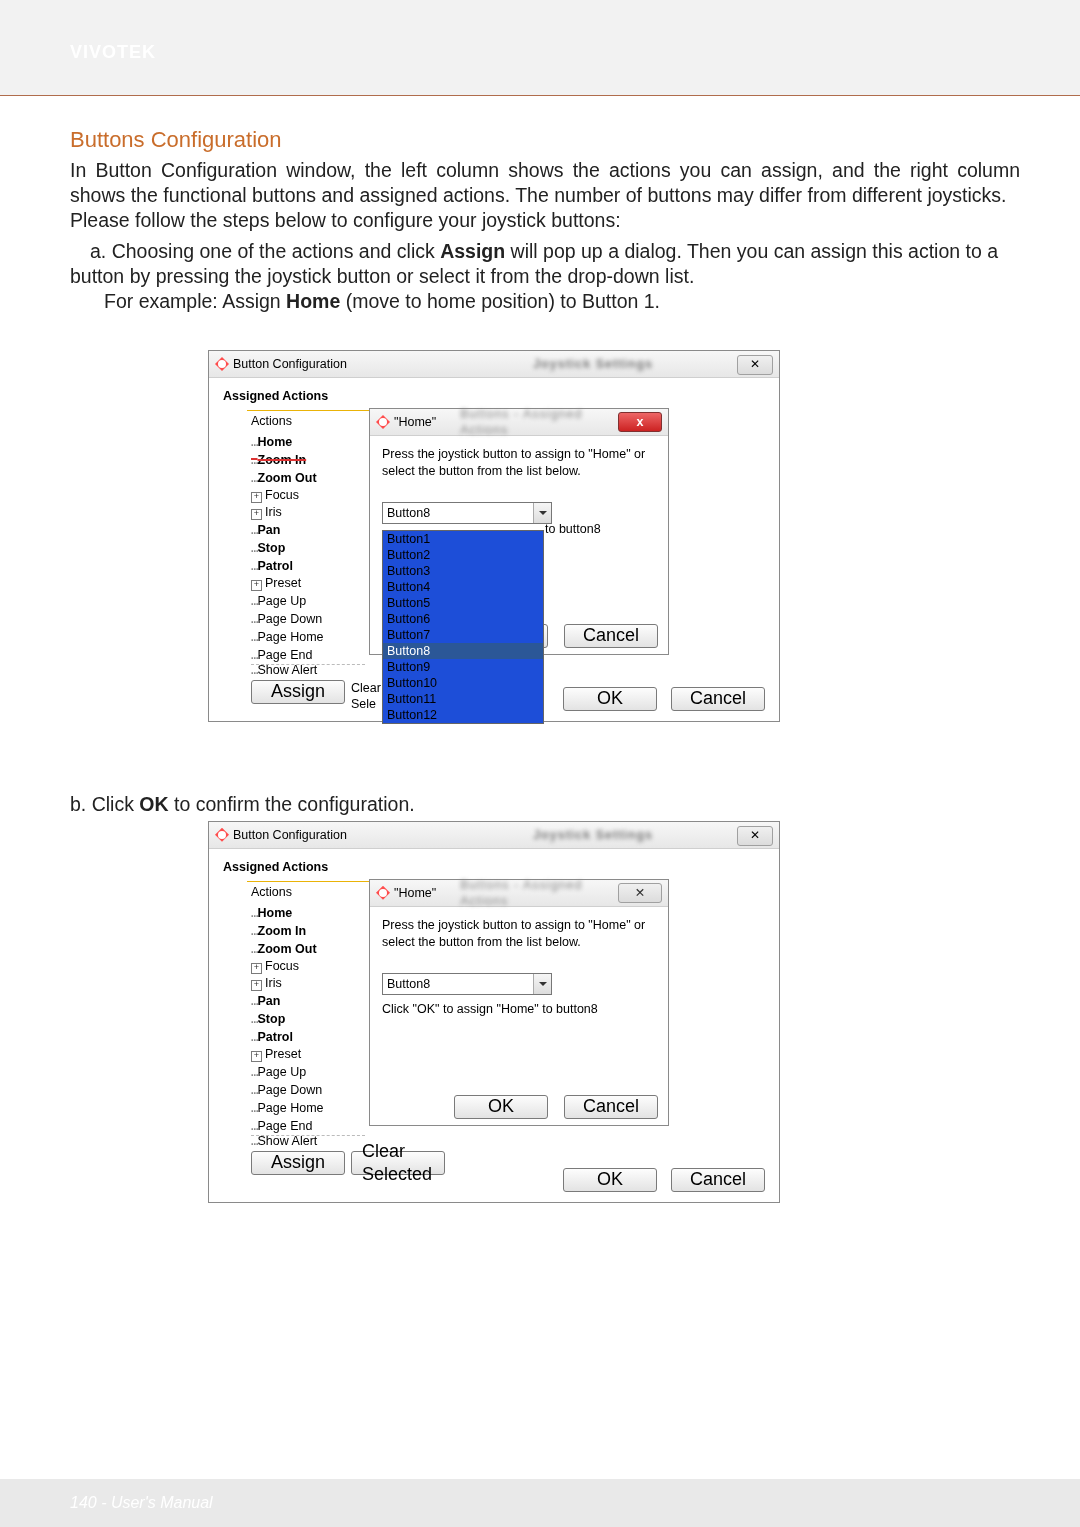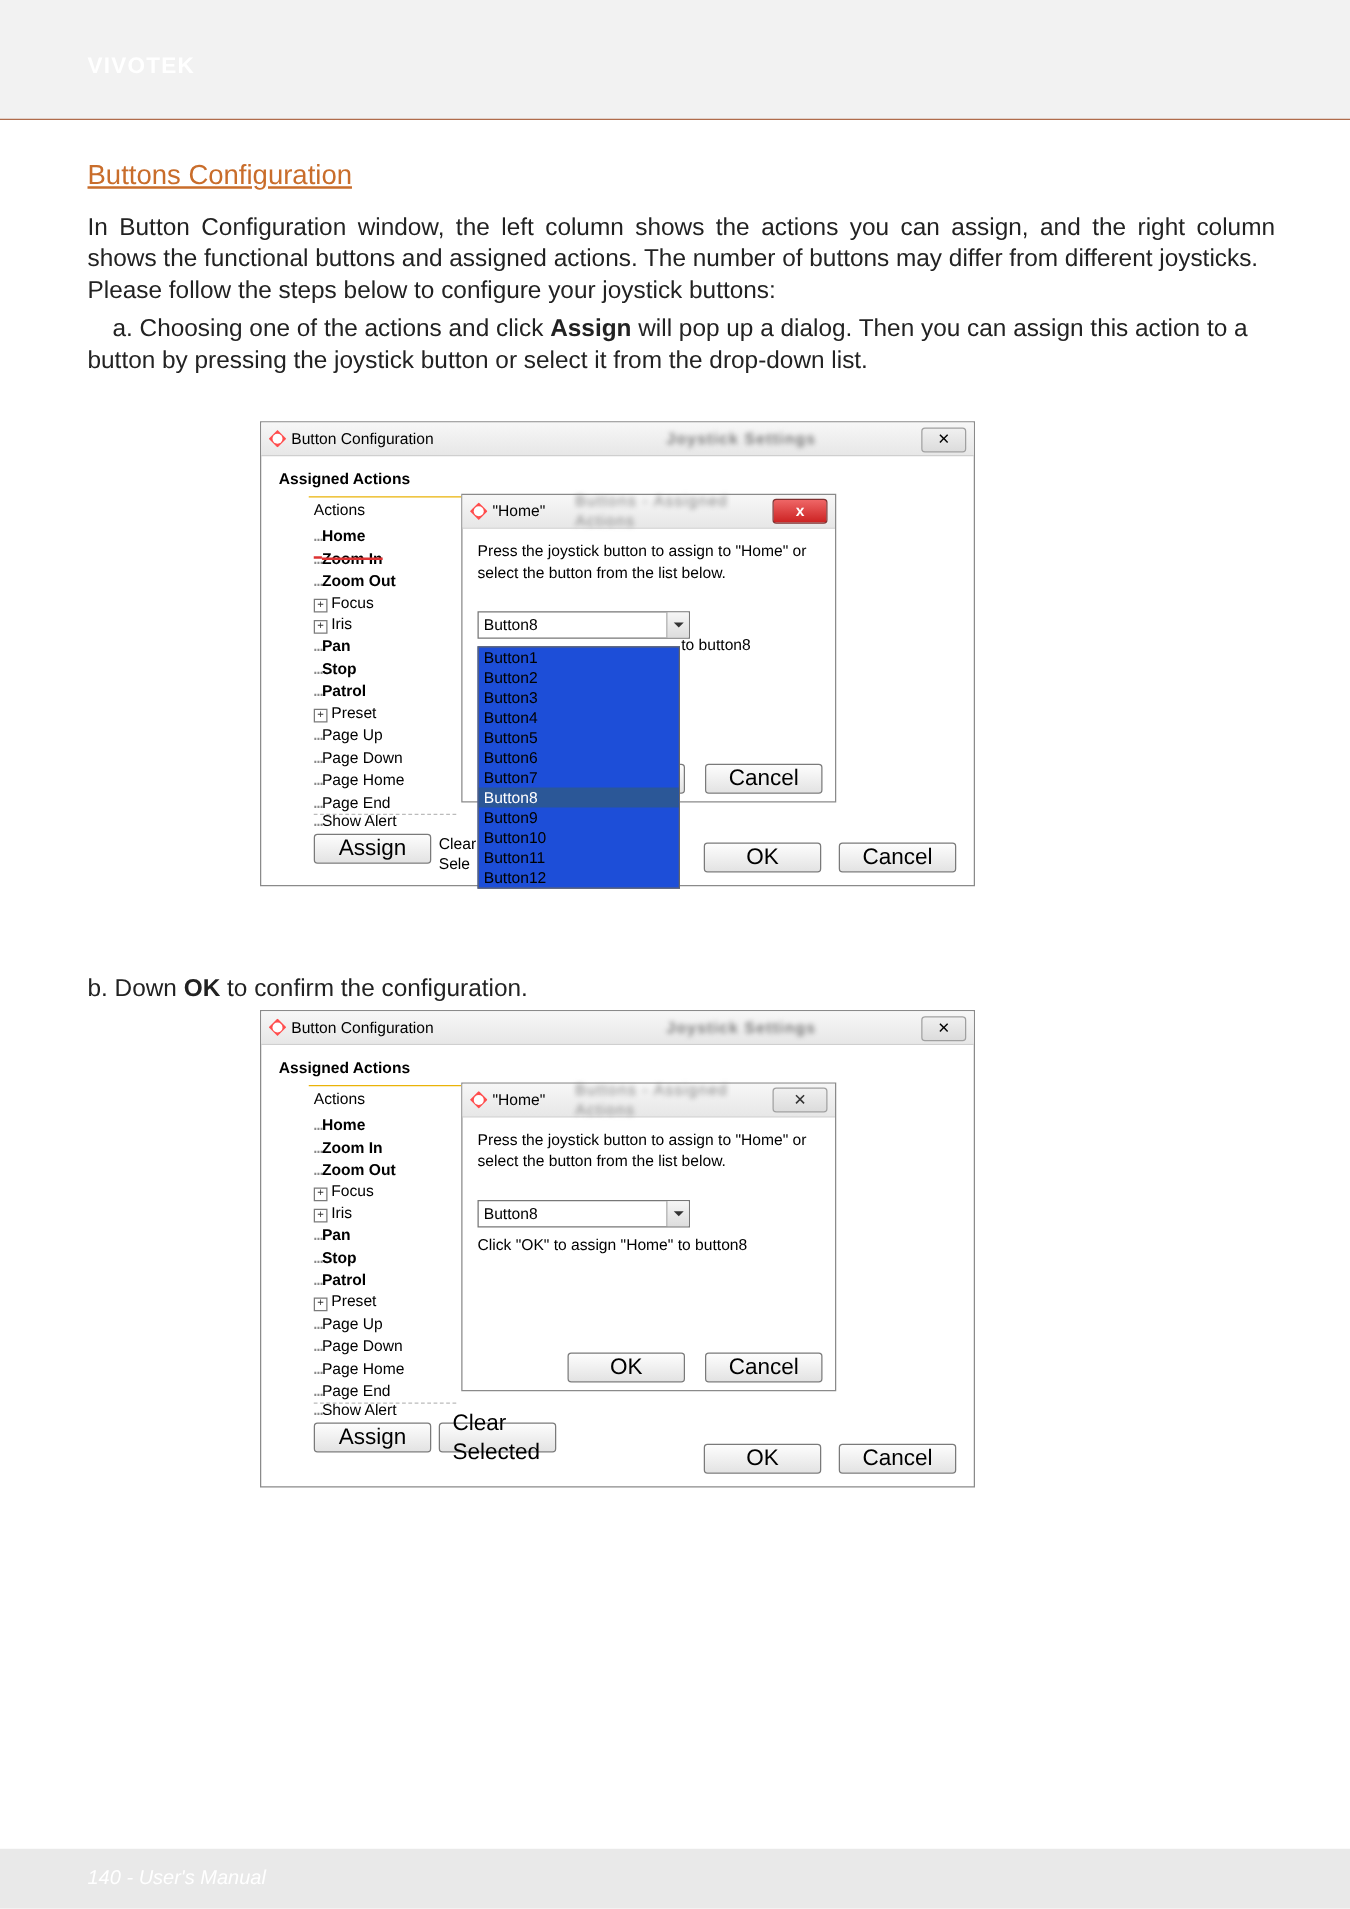--- a/index.html
+++ b/index.html
@@ -32,22 +32,21 @@
   }
   .content {
     padding: 30px 60px 0 70px;
     color: #222;
     font-size: 19.5px;
     line-height: 1.28;
   }
   .section-title {
     color: #c96d2b;
     font-size: 22px;
-    margin-bottom: 16px;
-    text-decoration: underline;
+    margin-bottom: 4px;
   }
   .para { text-align: justify; }
   .step-a { margin-top: 6px; }
   .step-a .hang { padding-left: 34px; display: block; }
   .step-a .first { text-indent: -20px; padding-left: 20px; text-align: center; }
   .bold { font-weight: bold; }
 
   
   .win-wrap {
     margin: 36px auto 0 auto;
@@ -253,20 +252,23 @@
   </div>
 
   <div class="content">
     <div class="section-title">Buttons Configuration</div>
     <div class="para">In Button Configuration window, the left column shows the actions you can assign, and the right column shows the functional buttons and assigned actions. The number of buttons may differ from different joysticks.</div>
     <div>Please follow the steps below to configure your joystick buttons:</div>
 
     <div class="step-a">
       <span class="first">
         <span>a. Choosing one of the actions and click </span><span class="bold">Assign</span><span> will pop up a dialog. Then you can assign this action to a button by pressing the joystick button or select it from the drop-down list.</span>
+      </span>
+      <span class="hang">
+        <span>For example: Assign </span><span class="bold">Home</span><span> (move to home position) to Button 1.</span>
       </span>
     </div>
 
     <div class="win-wrap">
       <div class="win" style="height:370px;">
         <div class="titlebar">
           <span class="tb-icon"></span>
           <span class="tb-title">Button Configuration</span>
           <span class="tb-blur">Joystick Settings</span>
           <span class="tb-close">✕</span>
@@ -340,21 +342,21 @@
         </div>
         <div class="big-btns">
           <span class="btn">OK</span>
           <span class="btn">Cancel</span>
         </div>
       </div>
     </div>
 
     <div style="height:70px;"></div>
     <div>
-      <span>b. Down </span><span class="bold">OK</span><span> to confirm the configuration.</span>
+      <span>b. Click </span><span class="bold">OK</span><span> to confirm the configuration.</span>
     </div>
 
     <div class="win-wrap" style="margin-top:4px;">
       <div class="win" style="height:380px;">
         <div class="titlebar">
           <span class="tb-icon"></span>
           <span class="tb-title">Button Configuration</span>
           <span class="tb-blur">Joystick Settings</span>
           <span class="tb-close">✕</span>
         </div>

